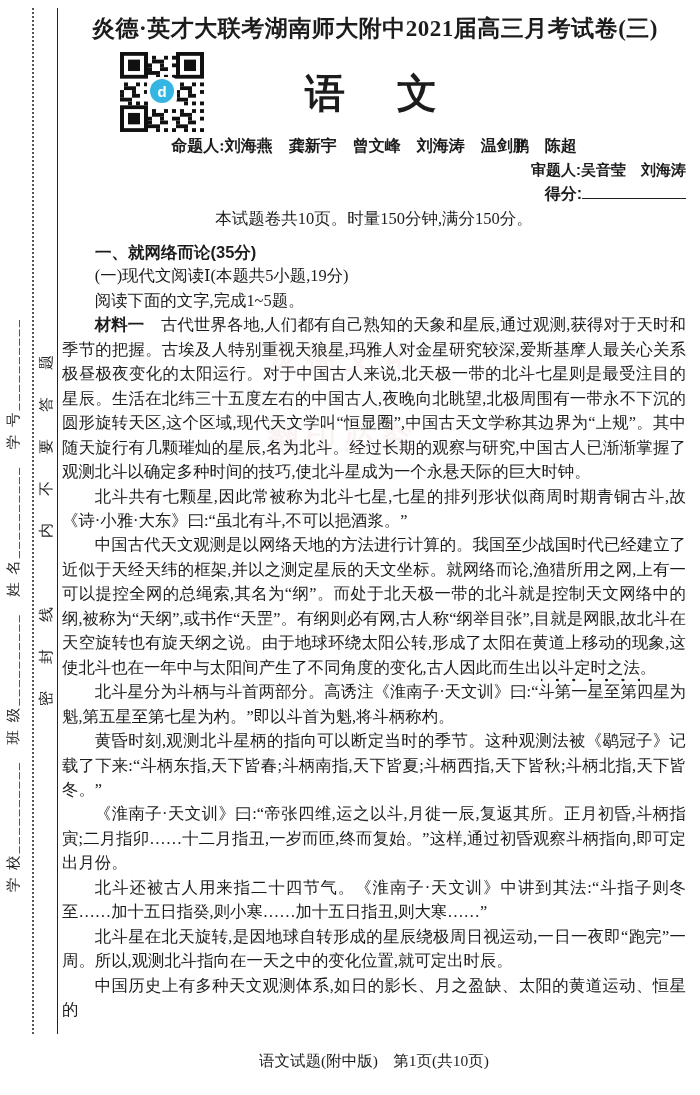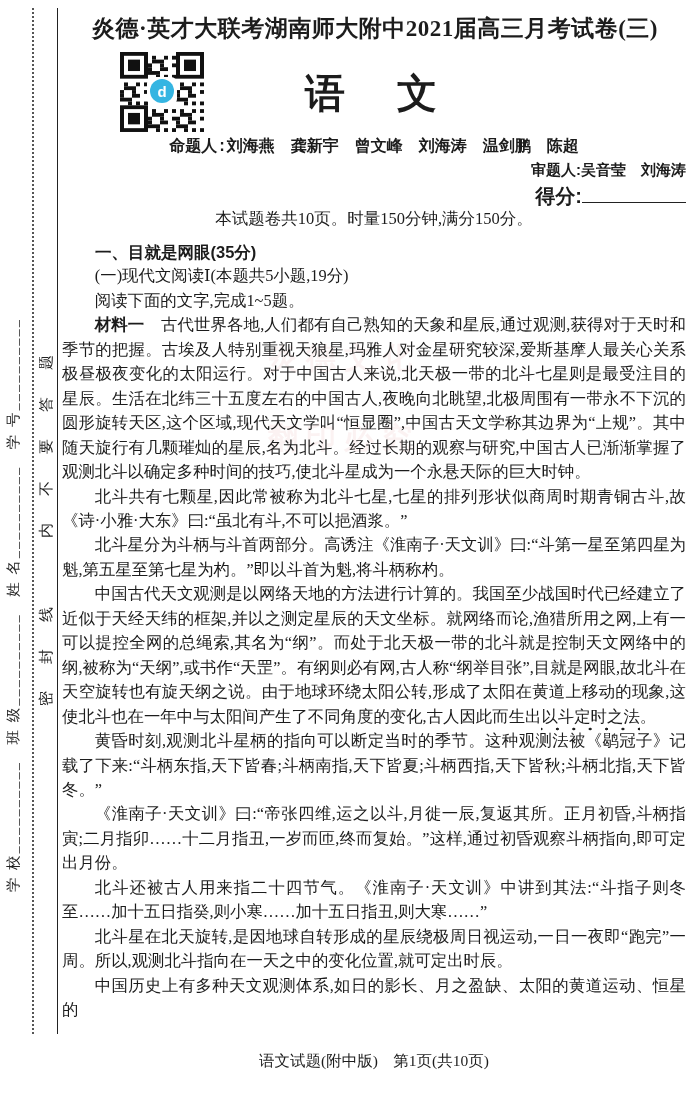--- a/index.html
+++ b/index.html
@@ -22,24 +22,24 @@
     font-size:23px;font-weight:900;letter-spacing:0.5px;}
   .qr-wrap{position:absolute;left:58px;top:52px;width:84px;height:80px;}
   .qr-wrap svg{display:block;}
   .qr-logo{position:absolute;left:27px;top:25px;width:30px;height:28px;background:#fff;border-radius:6px;
     display:flex;align-items:center;justify-content:center;}
   .qr-logo-circle{width:24px;height:24px;border-radius:50%;display:flex;align-items:center;justify-content:center;
     color:#fff;font-family:"Liberation Sans","DejaVu Sans",sans-serif;font-weight:bold;font-size:15px;line-height:1;}
   .subject-title{position:absolute;top:66px;left:0;right:0;text-align:center;
     font-size:40px;font-weight:bold;font-family:"Liberation Sans","DejaVu Sans",sans-serif;letter-spacing:6px;}
   .setters{position:absolute;top:136px;left:0;right:0;text-align:center;
-    font-size:16px;font-weight:bold;font-family:Liberation Mono, monospace;}
+    font-size:16px;font-weight:bold;font-family:Liberation Serif, serif;}
   .reviewers{position:absolute;top:161px;left:0;right:0;text-align:right;
     font-size:15px;font-weight:bold;font-family:"Liberation Sans","DejaVu Sans",sans-serif;}
-  .score-row{position:absolute;top:183px;right:0;font-size:20px;font-weight:bold;
+  .score-row{position:absolute;top:183px;right:0;font-size:16px;font-weight:bold;
     font-family:"Liberation Sans","DejaVu Sans",sans-serif;}
   .score-blank{display:inline-block;width:104px;height:15px;border-bottom:1.2px solid #222;vertical-align:baseline;}
   .paper-info{position:absolute;top:208px;left:0;right:0;text-align:center;font-size:16.5px;}
   
   .bodytext{position:absolute;top:240px;left:0;width:624px;
     font-size:16.4px;line-height:24.45px;text-align:justify;}
   .bodytext p{margin:0;text-indent:2em;}
   .sec-head{font-weight:bold;font-family:"Liberation Sans","DejaVu Sans",sans-serif;font-size:16.5px;text-indent:0;}
   .mat-label{font-weight:bold;}
   .emph{
@@ -181,27 +181,27 @@
     <div class="setters">命题人:刘海燕　龚新宇　曾文峰　刘海涛　温剑鹏　陈超</div>
     <div class="reviewers">审题人:吴音莹　刘海涛</div>
 
     <div class="score-row">
       <span>得分:</span><span class="score-blank"></span>
     </div>
 
     <div class="paper-info">本试题卷共10页。时量150分钟,满分150分。</div>
 
     <div class="bodytext">
-      <p class="sec-head">一、目就是网眼(35分)</p>
+      <p class="sec-head">一、就网络而论(35分)</p>
       <p>(一)现代文阅读Ⅰ(本题共5小题,19分)</p>
       <p>阅读下面的文字,完成1~5题。</p>
       <p><span class="mat-label">材料一</span><span>　古代世界各地,人们都有自己熟知的天象和星辰,通过观测,获得对于天时和季节的把握。古埃及人特别重视天狼星,玛雅人对金星研究较深,爱斯基摩人最关心关系极昼极夜变化的太阳运行。对于中国古人来说,北天极一带的北斗七星则是最受注目的星辰。生活在北纬三十五度左右的中国古人,夜晚向北眺望,北极周围有一带永不下沉的圆形旋转天区,这个区域,现代天文学叫“恒显圈”,中国古天文学称其边界为“上规”。其中随天旋行有几颗璀灿的星辰,名为北斗。经过长期的观察与研究,中国古人已渐渐掌握了观测北斗以确定多种时间的技巧,使北斗星成为一个永悬天际的巨大时钟。</span></p>
       <p>北斗共有七颗星,因此常被称为北斗七星,七星的排列形状似商周时期青铜古斗,故《诗·小雅·大东》曰:“虽北有斗,不可以挹酒浆。”</p>
+      <p><span>中国古代天文观测是以网络天地的方法进行计算的。我国至少战国时代已经建立了近似于天经天纬的框架,并以之测定星辰的天文坐标。就网络而论,渔猎所用之网,上有一可以提控全网的总绳索,其名为“纲”。而处于北天极一带的北斗就是控制天文网络中的纲,被称为“天纲”,或书作“天罡”。有纲则必有网,古人称“纲举目张”,目就是网眼,故北斗在天空旋转也有旋天纲之说。由于地球环绕太阳公转,形成了太阳在黄道上移动的现象,这使北斗也在一年中与太阳间产生了不同角度的变化,古人因此而生出</span><span class="emph">以斗定时之法</span><span>。</span></p>
       <p>北斗星分为斗柄与斗首两部分。高诱注《淮南子·天文训》曰:“斗第一星至第四星为魁,第五星至第七星为杓。”即以斗首为魁,将斗柄称杓。</p>
-      <p><span>中国古代天文观测是以网络天地的方法进行计算的。我国至少战国时代已经建立了近似于天经天纬的框架,并以之测定星辰的天文坐标。就网络而论,渔猎所用之网,上有一可以提控全网的总绳索,其名为“纲”。而处于北天极一带的北斗就是控制天文网络中的纲,被称为“天纲”,或书作“天罡”。有纲则必有网,古人称“纲举目张”,目就是网眼,故北斗在天空旋转也有旋天纲之说。由于地球环绕太阳公转,形成了太阳在黄道上移动的现象,这使北斗也在一年中与太阳间产生了不同角度的变化,古人因此而生出</span><span class="emph">以斗定时之法</span><span>。</span></p>
       <p>黄昏时刻,观测北斗星柄的指向可以断定当时的季节。这种观测法被《鹖冠子》记载了下来:“斗柄东指,天下皆春;斗柄南指,天下皆夏;斗柄西指,天下皆秋;斗柄北指,天下皆冬。”</p>
       <p>《淮南子·天文训》曰:“帝张四维,运之以斗,月徙一辰,复返其所。正月初昏,斗柄指寅;二月指卯……十二月指丑,一岁而匝,终而复始。”这样,通过初昏观察斗柄指向,即可定出月份。</p>
       <p>北斗还被古人用来指二十四节气。《淮南子·天文训》中讲到其法:“斗指子则冬至……加十五日指癸,则小寒……加十五日指丑,则大寒……”</p>
       <p>北斗星在北天旋转,是因地球自转形成的星辰绕极周日视运动,一日一夜即“跑完”一周。所以,观测北斗指向在一天之中的变化位置,就可定出时辰。</p>
       <p>中国历史上有多种天文观测体系,如日的影长、月之盈缺、太阳的黄道运动、恒星的</p>
     </div>
 
     <div class="page-footer">语文试题(附中版)　第1页(共10页)</div>
 
   </div>

